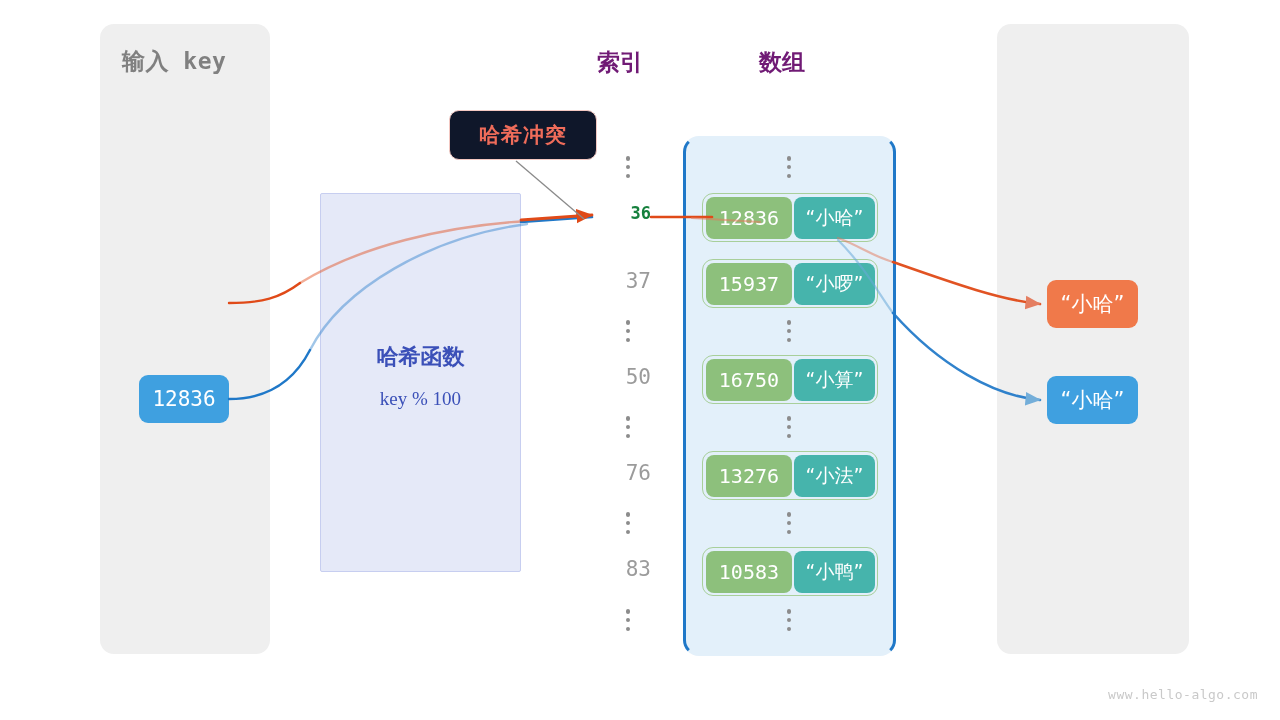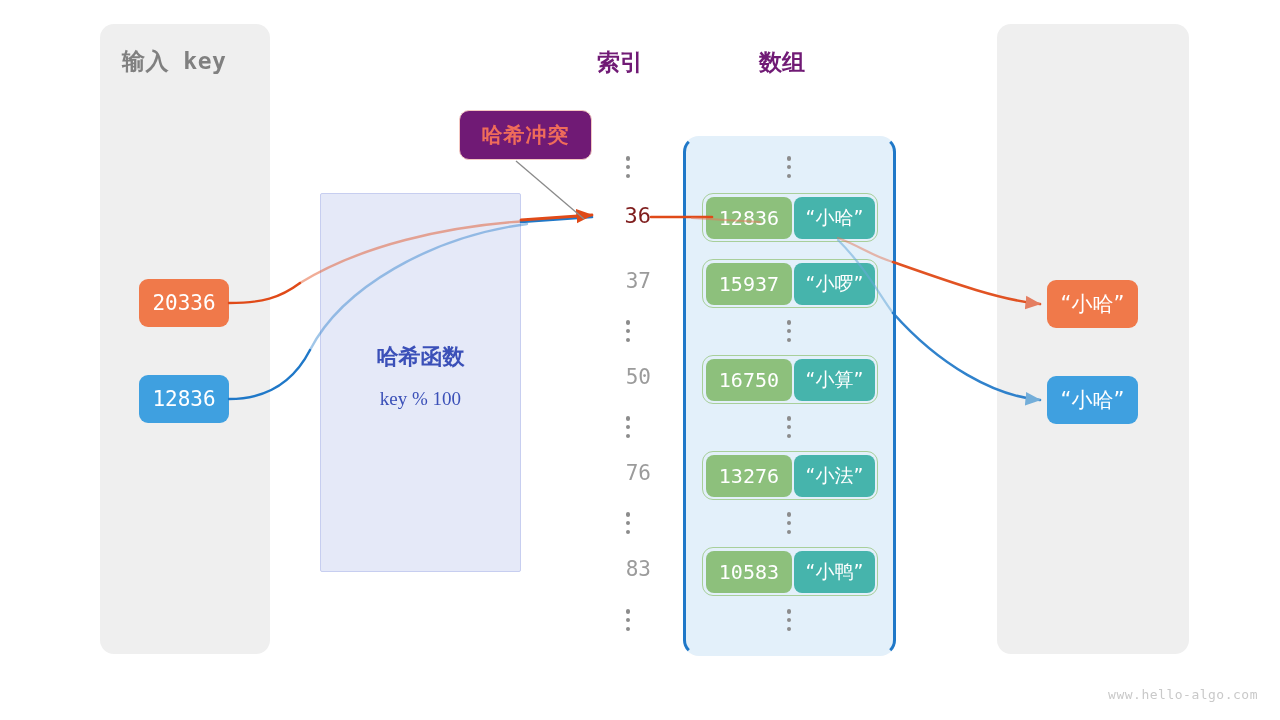--- a/index.html
+++ b/index.html
@@ -92,25 +92,25 @@
     top: 194px;
     text-align: center;
     font-family: Liberation Serif, serif;
     font-size: 19px;
     color: #3b50b8;
   }
 
   
   #collision-box {
     position: absolute;
-    left: 459px;
+    left: 449px;
     top: 110px;
-    width: 133px;
+    width: 148px;
     height: 50px;
-    background: #701a75;
+    background: #0f172a;
     border: 1.5px solid #f3c8c2;
     border-radius: 10px;
     box-sizing: border-box;
     display: flex;
     align-items: center;
     justify-content: center;
   }
   #collision-label {
     font-family: "DejaVu Sans", "Liberation Sans", sans-serif;
     font-weight: bold;
@@ -159,23 +159,23 @@
   
   .index-label {
     position: absolute;
     width: 70px;
     text-align: right;
     font-family: "DejaVu Sans Mono", "Liberation Mono", monospace;
     font-size: 21px;
     color: #9b9b9b;
   }
   .index-label.active {
-    font-weight: normal;
-    color: #7f1d1d;
-    font-size: 22px;
+    font-weight: bold;
+    color: #15803d;
+    font-size: 17px;
   }
 
   
   .vdots {
     position: absolute;
     width: 12px;
     display: flex;
     flex-direction: column;
     align-items: center;
     justify-content: space-between;
@@ -340,21 +340,20 @@
         <i></i>
         <i></i>
         <i></i>
       </div>
     </div>
 
   <div id="collision-box">
     <span id="collision-label">哈希冲突</span>
   </div>
 
-  <div class="chip chip-orange mono" id="chip-in-0" style="background: rgb(240, 121, 74);">20336</div>
   <div class="chip chip-blue mono" id="chip-in-1" style="background: rgb(63, 160, 224);">12836</div>
 
   <div class="chip chip-orange" id="chip-out-0" style="background: rgb(240, 121, 74);">“小哈”</div>
   <div class="chip chip-blue" id="chip-out-1" style="background: rgb(63, 160, 224);">“小哈”</div>
 
   <svg id="wires" viewBox="0 0 1280 720">
     <defs>
       <marker id="arrow-orange" markerWidth="7" markerHeight="7" refX="5.6" refY="3" orient="auto" markerUnits="strokeWidth">
         <path d="M0,0.4 L6,3 L0,5.6 z" fill="#e04a18"></path>
       </marker>

